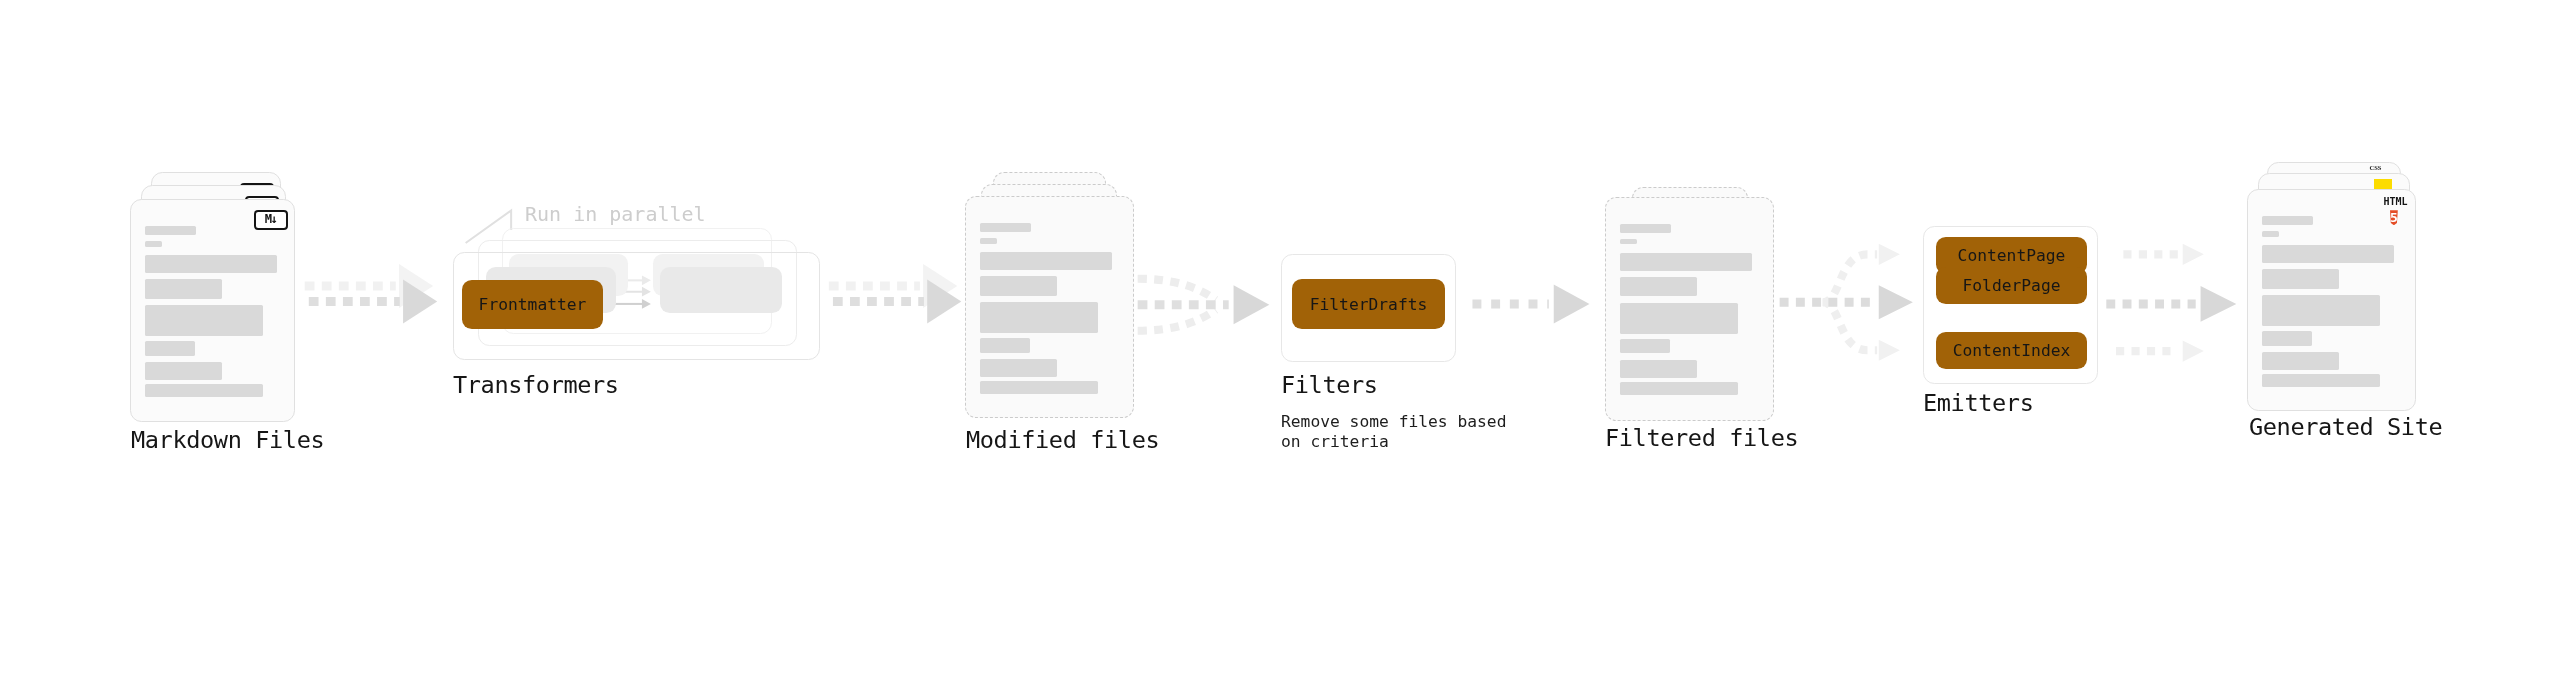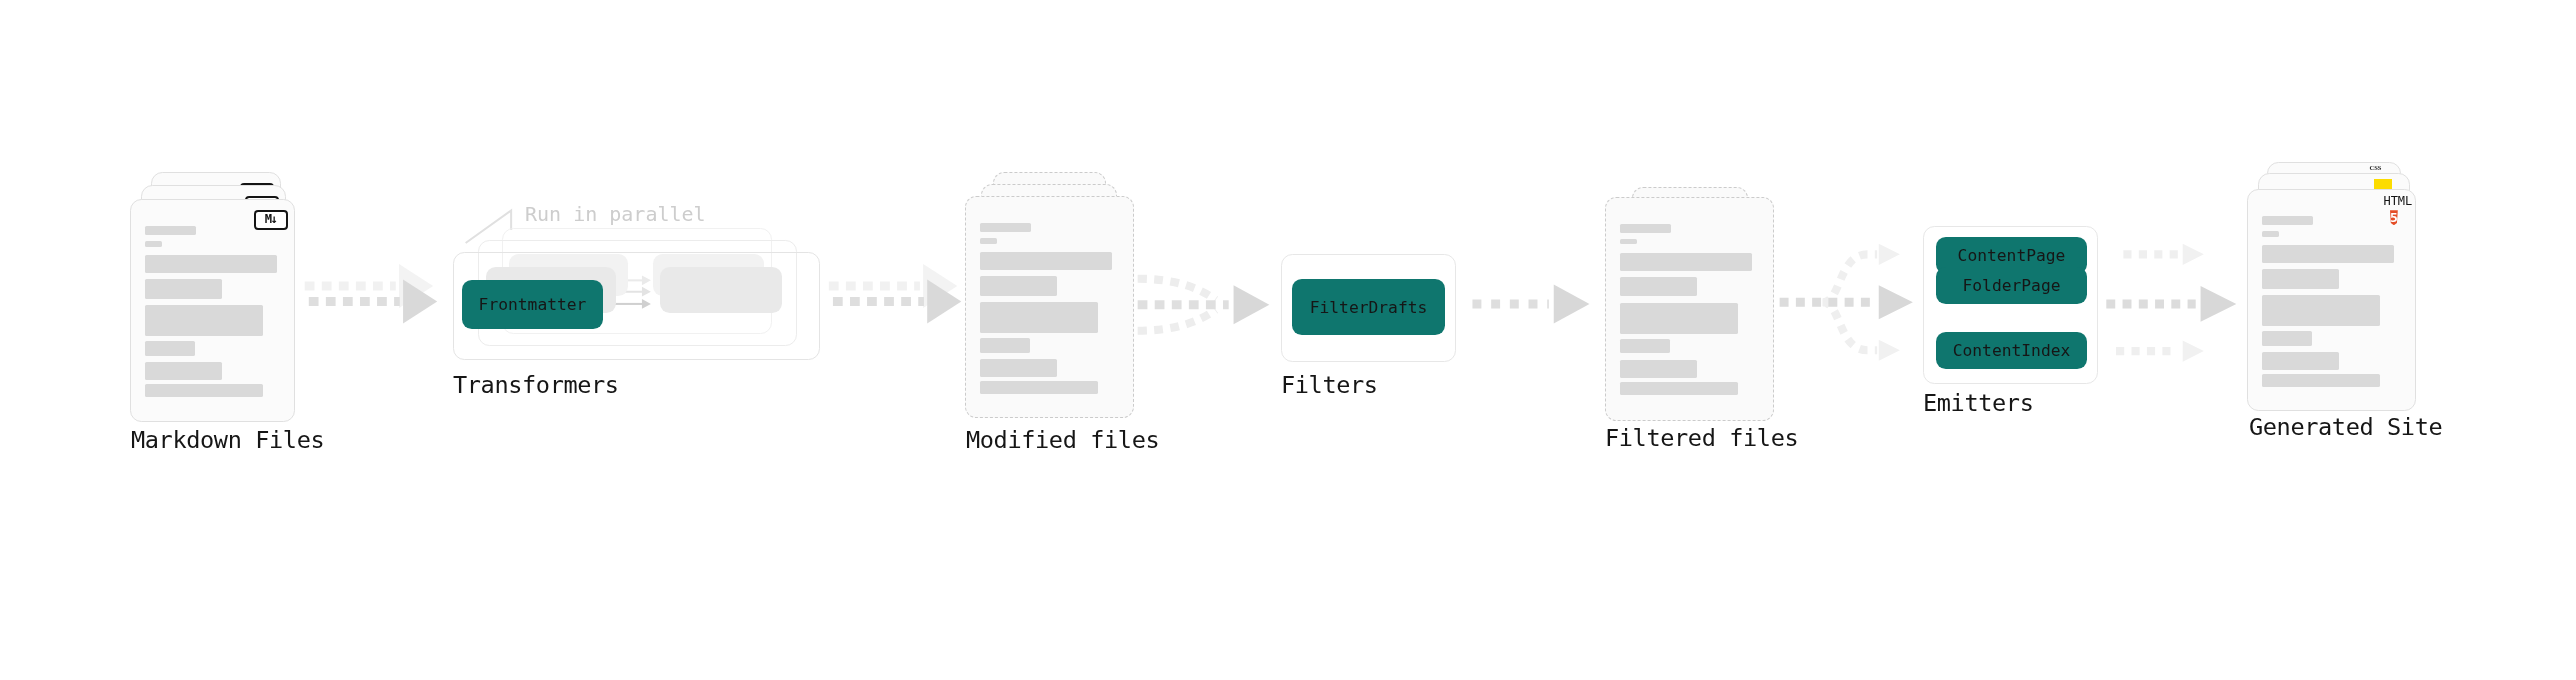--- a/index.html
+++ b/index.html
@@ -23,31 +23,31 @@
     border:2.4px solid #141414;border-radius:4.1px;background:#fff;
     color:#141414;font-weight:bold;font-size:12.2px;line-height:15.4px;
     text-align:center;letter-spacing:-1.6px;
   }
   
   .css-badge{position:absolute;top:2.4px;right:16.3px;width:15.4px;text-align:center;
     font-size:6.5px;font-weight:bold;color:#1a1a1a;line-height:5.7px;font-family:Liberation Serif, serif;}
   .css-badge .bar{height:2.4px;background:#2264f1;margin-top:0.8px;border-radius:0.8px;}
   .js-badge{position:absolute;top:4.9px;right:16.3px;width:18.7px;height:12.2px;background:#fcdc00;}
   .html5-logo{position:absolute;top:3.3px;right:10.6px;width:21px;text-align:center;}
-  .html5-logo .t{font-size:12px;font-weight:normal;color:#141414;line-height:7.3px;letter-spacing:0;}
+  .html5-logo .t{font-size:10px;font-weight:bold;color:#141414;line-height:7.3px;letter-spacing:0;}
   .html5-logo .shield{
     width:19.5px;height:22px;margin:0.8px auto 0;background:#e44d26;
     clip-path:polygon(0 0,100% 0,89% 84%,50% 100%,11% 84%);
     color:#fff;font-size:13px;font-weight:bold;line-height:20.3px;text-align:center;
   }
   
   .obox{position:absolute;border-radius:11.4px;background:transparent;}
   
   .pill{
-    position:absolute;background:#0f766e;border-radius:9.8px;
+    position:absolute;background:#a16207;border-radius:9.8px;
     display:flex;align-items:center;justify-content:center;
     font-size:16.3px;color:#161616;white-space:nowrap;
   }
   .ghost{position:absolute;border-radius:9.8px;}
   
   .title{
     position:absolute;font-size:23.6px;line-height:24.4px;color:#161616;
     white-space:nowrap;letter-spacing:-0.4px;
   }
   .notes{position:absolute;font-size:16.3px;line-height:20.3px;color:#1d1d1d;white-space:nowrap;}
@@ -168,22 +168,26 @@
         <div class="ph-line" style="top: 79px; width: 77px; height: 19.5px;"></div>
         <div class="ph-line" style="top: 105px; width: 118px; height: 31px;"></div>
         <div class="ph-line" style="top: 141px; width: 50px; height: 14.6px;"></div>
         <div class="ph-line" style="top: 162px; width: 77px; height: 18px;"></div>
         <div class="ph-line" style="top: 184px; width: 118px; height: 13px;"></div>
       </div>
   </div>
   <div class="title" style="left:966px;top:428px">Modified files</div>
 
   <div class="obox" style="left:1281px;top:254px;width:173px;height:106px;border:1.6px solid #e7e7e7"></div>
-  <div class="pill" style="left:1292px;top:279px;width:153px;height:56px">FilterDrafts</div>
+  <div class="pill" style="left:1292px;top:279px;width:153px;height:50px">FilterDrafts</div>
   <div class="title" style="left:1281px;top:373px">Filters</div>
+  <div class="notes" style="left:1281px;top:412px">
+    <div>Remove some files based</div>
+    <div>on criteria</div>
+  </div>
 
   <div class="stack" style="left:1605px;top:187px;width:167px;height:232px">
     <div class="file-card dashed" style="top:0;left:27px;width:114px;height:221px"></div>
     <div class="file-card dashed" style="top:9.8px;left:0;width:167px;height:222px">
         <div class="ph-line" style="top: 26px; width: 51px; height: 9px;"></div>
         <div class="ph-line" style="top: 41px; width: 17px; height: 5.7px;"></div>
         <div class="ph-line" style="top: 55px; width: 132px; height: 18px;"></div>
         <div class="ph-line" style="top: 79px; width: 77px; height: 19.5px;"></div>
         <div class="ph-line" style="top: 105px; width: 118px; height: 31px;"></div>
         <div class="ph-line" style="top: 141px; width: 50px; height: 14.6px;"></div>

